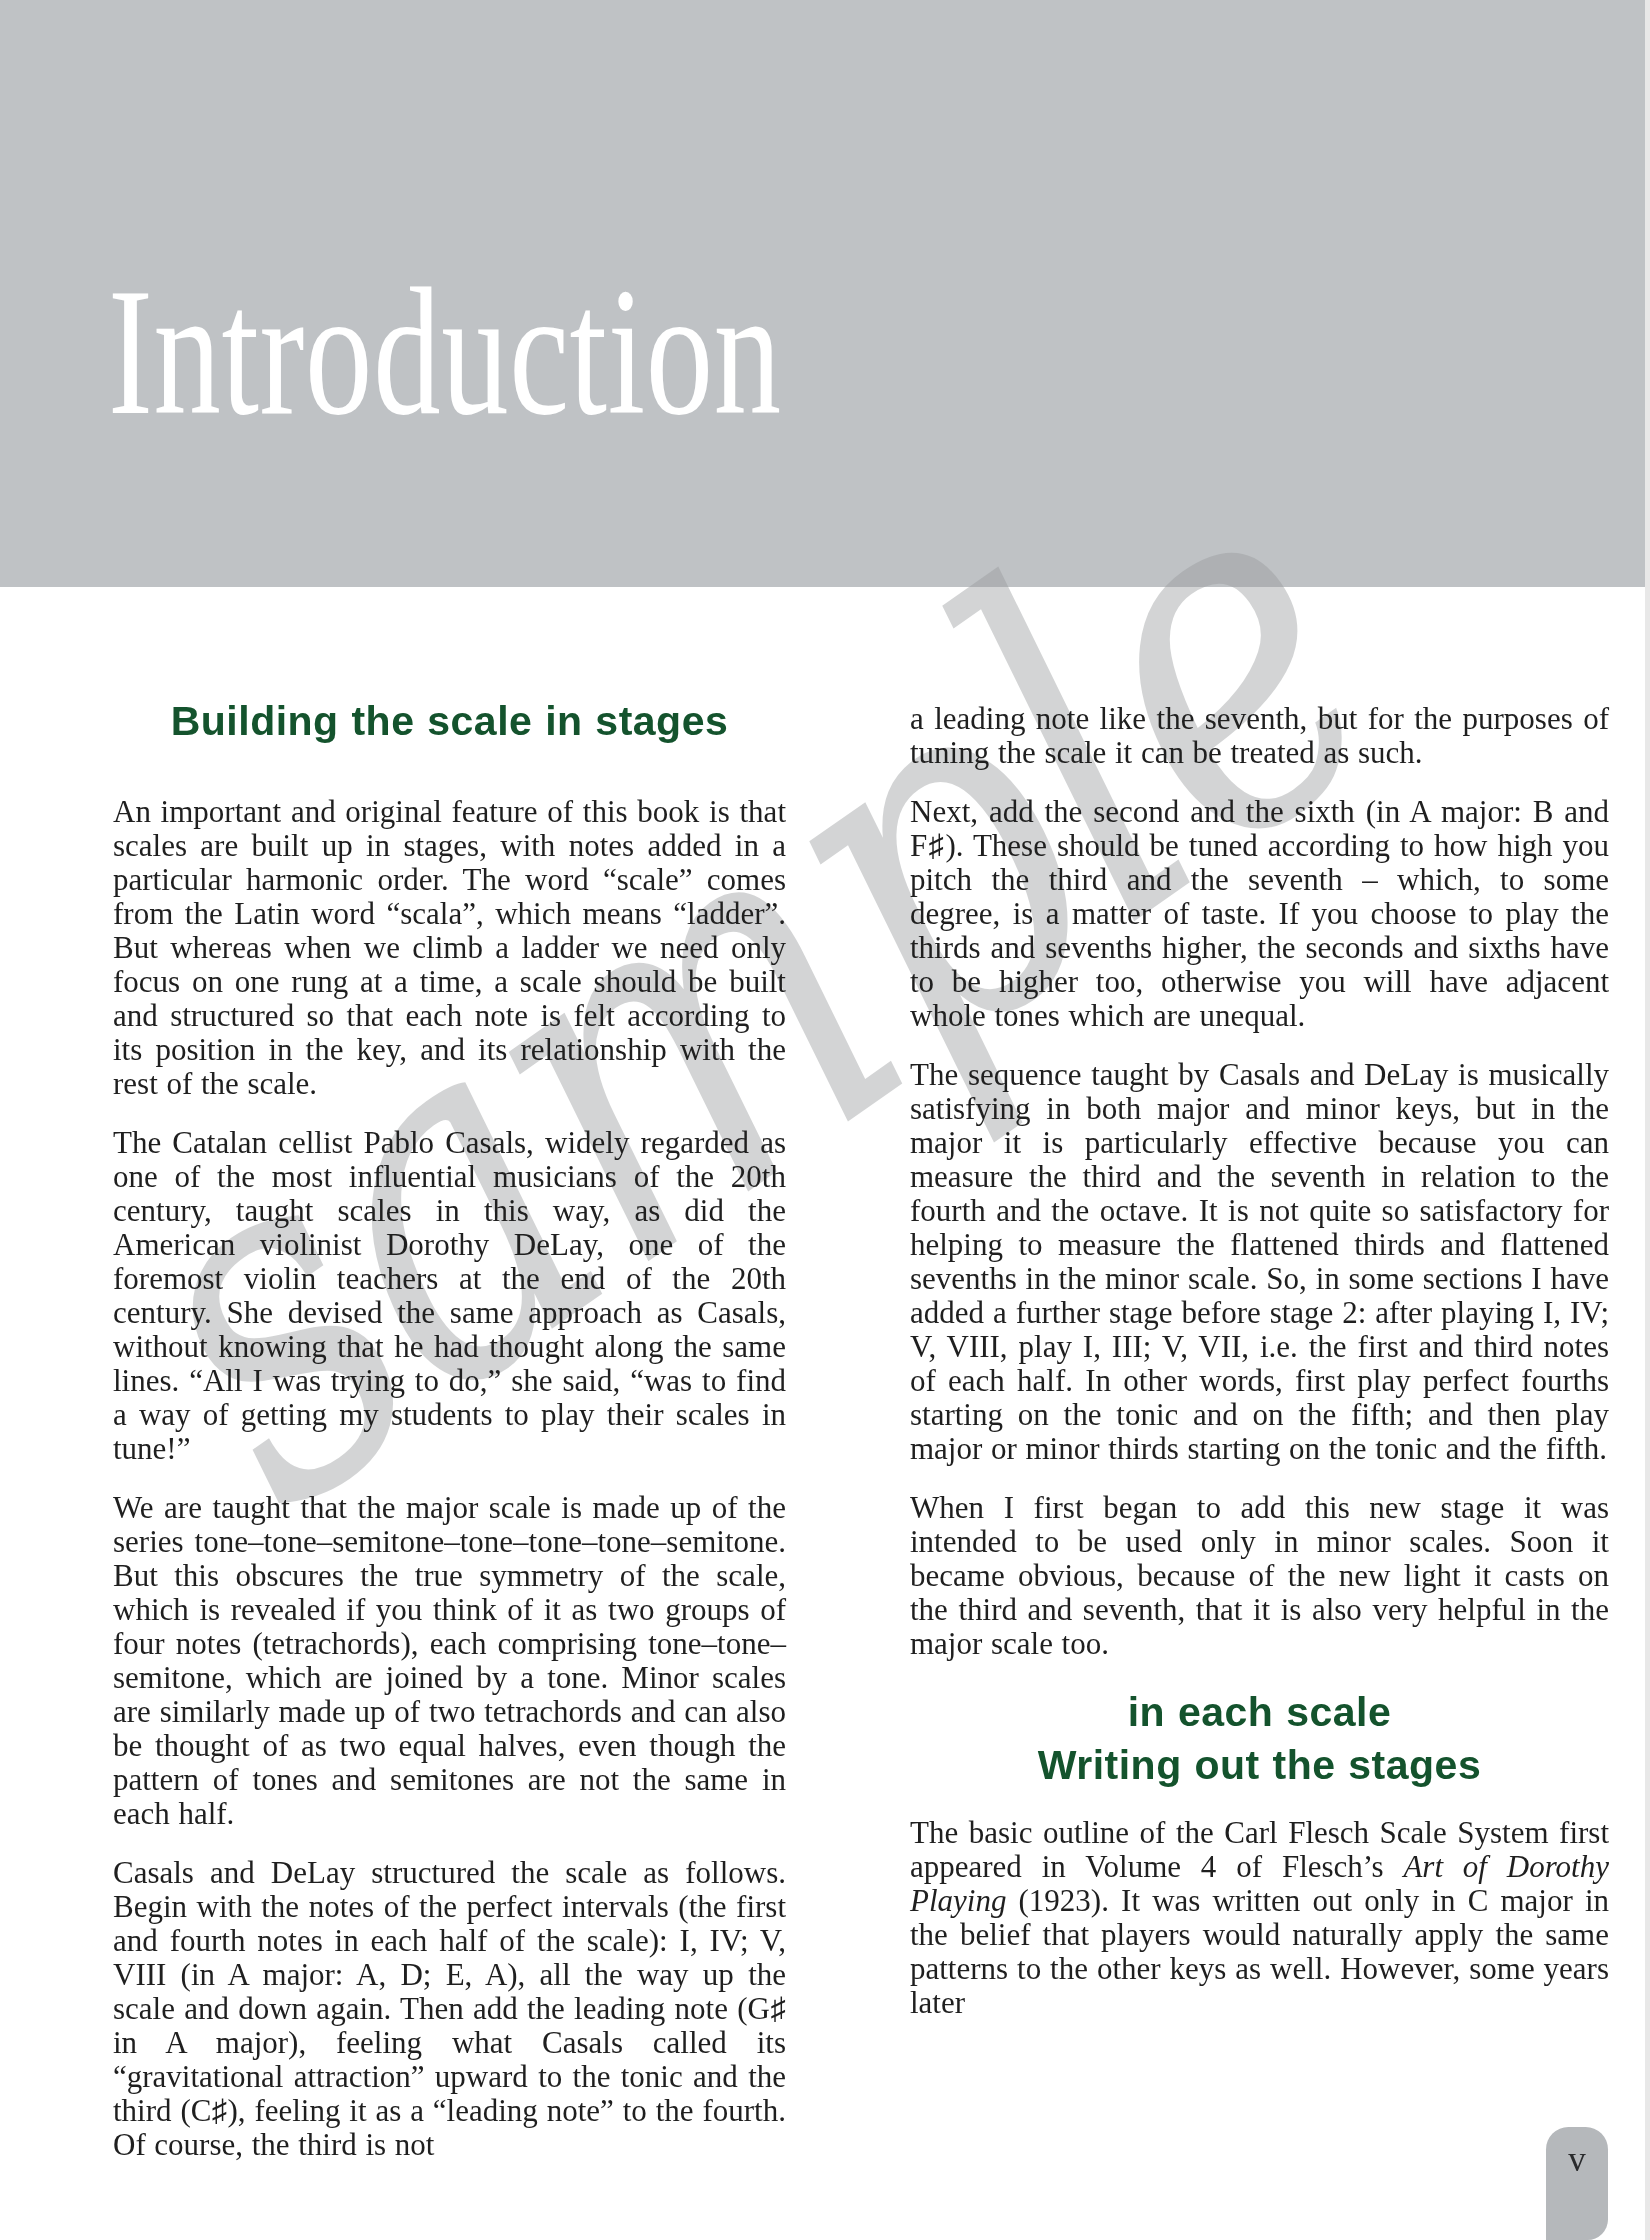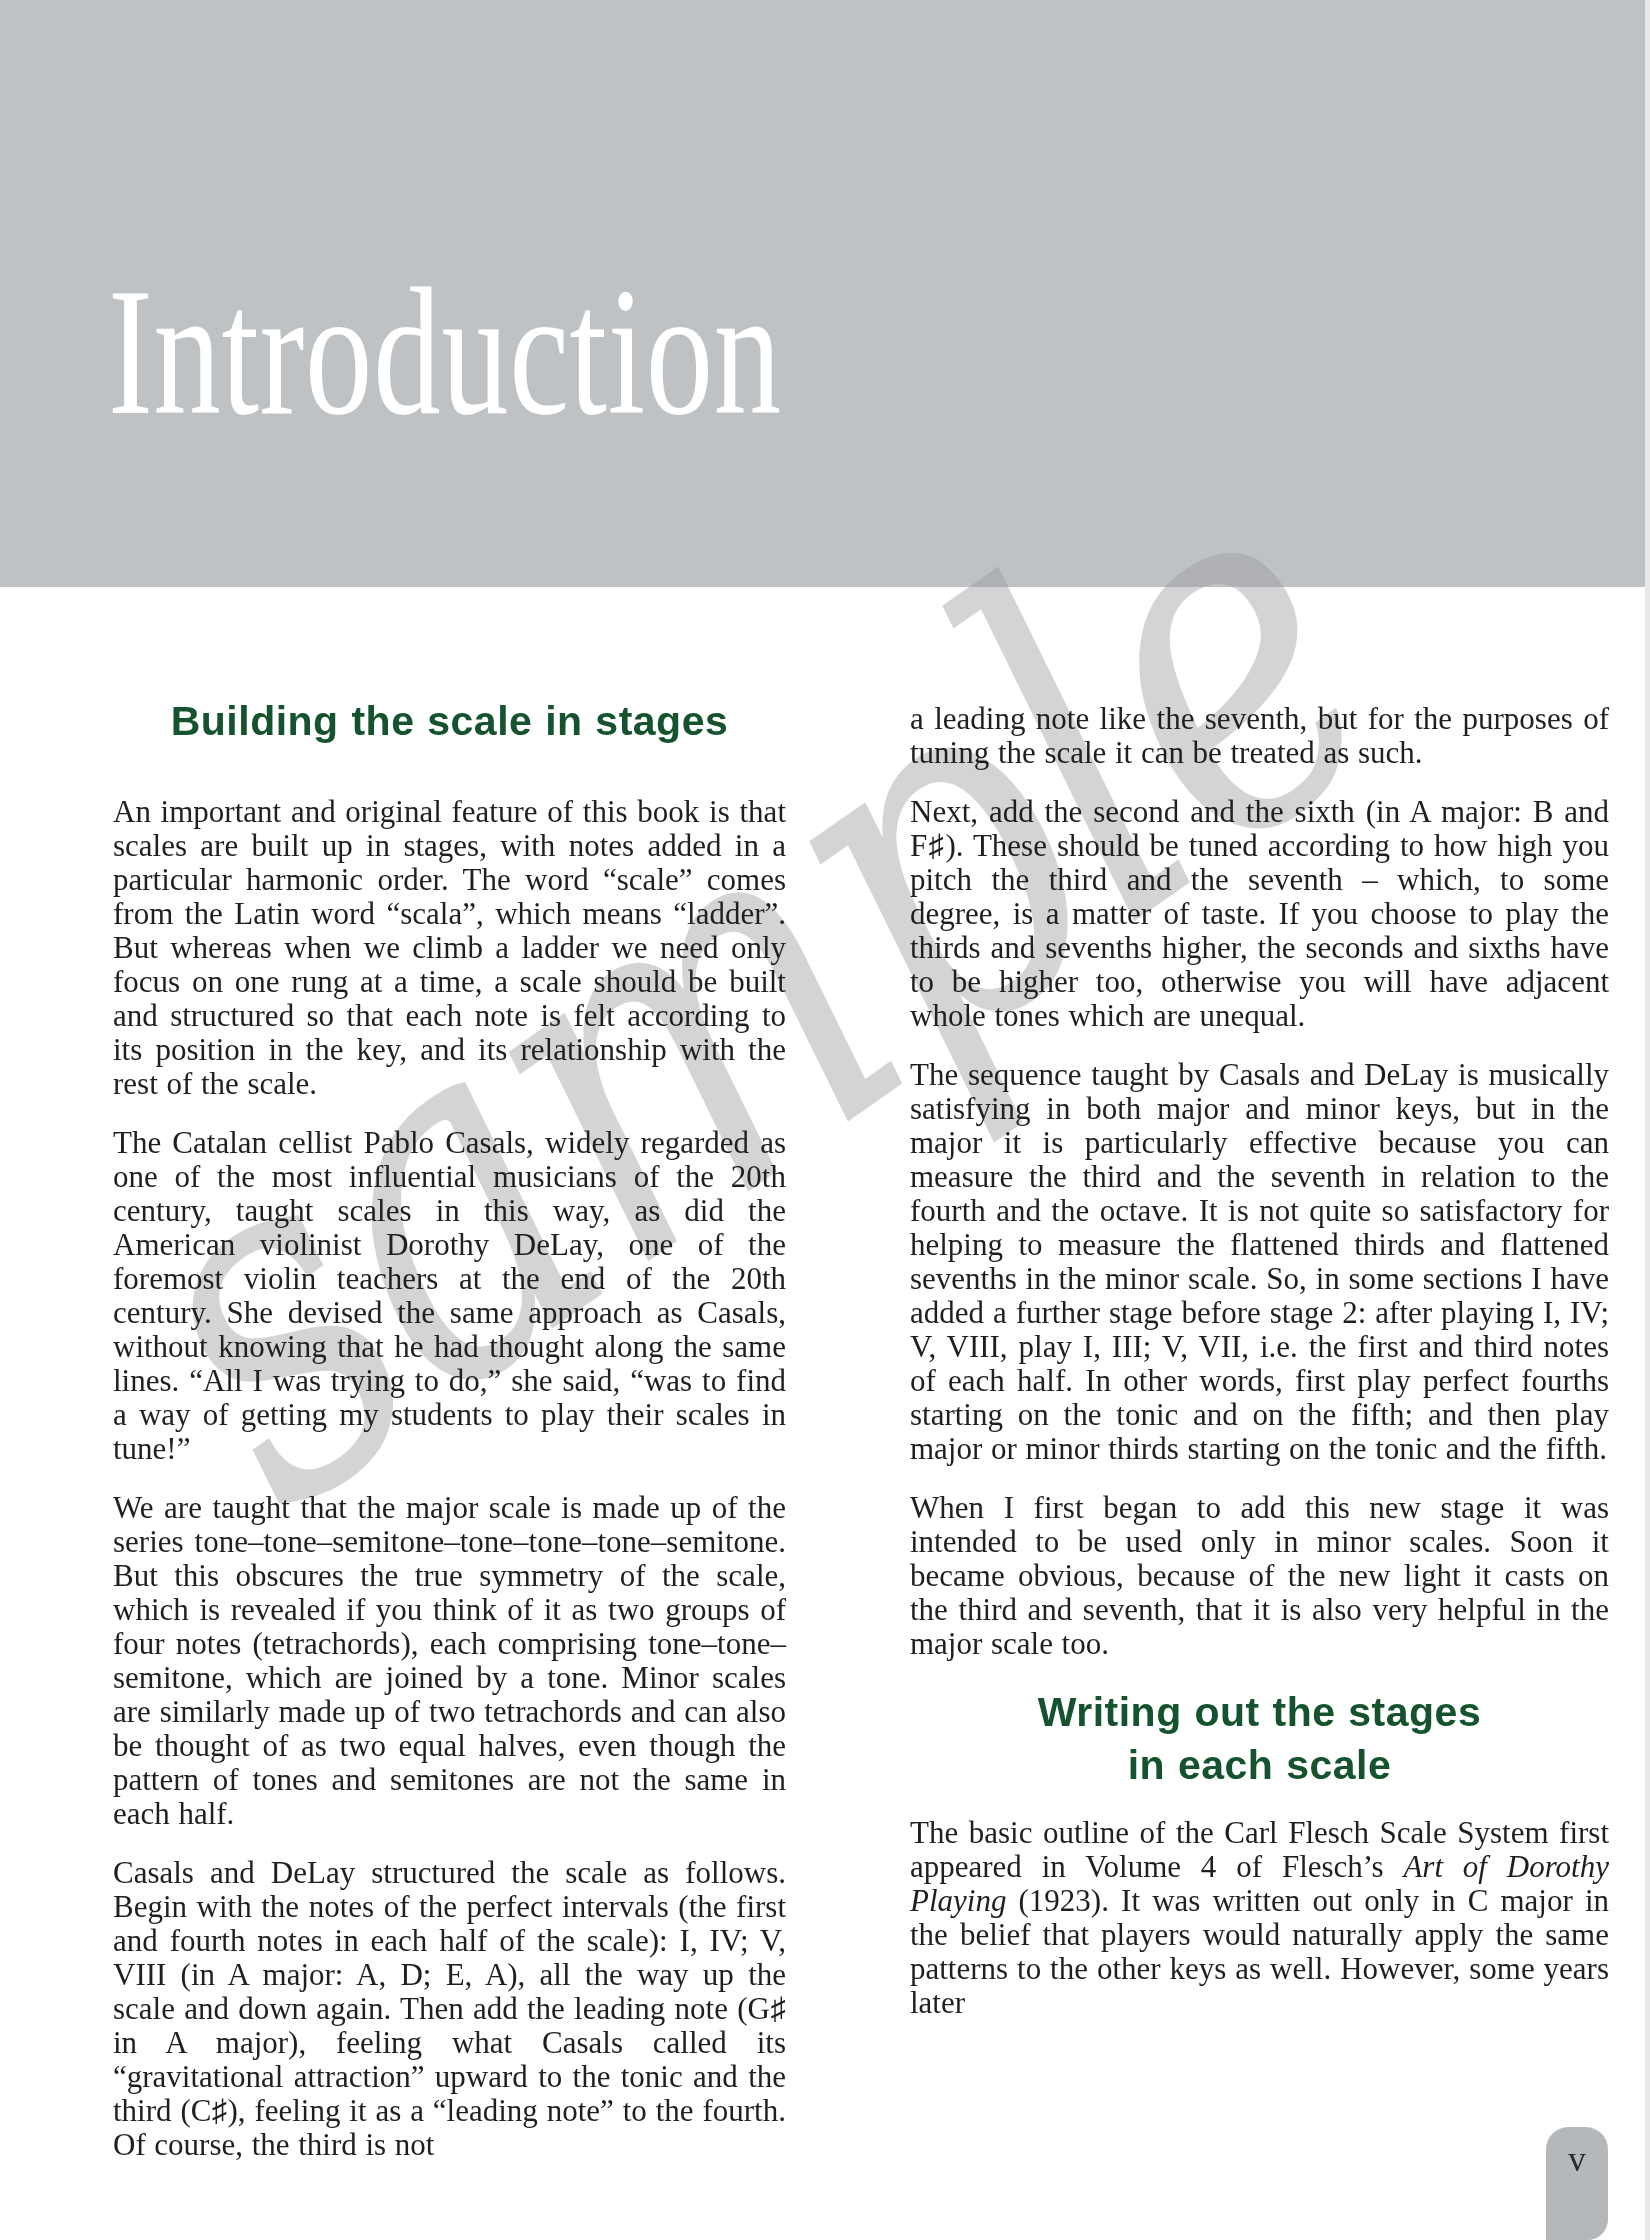--- a/index.html
+++ b/index.html
@@ -122,22 +122,22 @@
     <p>We are taught that the major scale is made up of the series tone–tone–semitone–tone–tone–tone–semitone. But this obscures the true symmetry of the scale, which is revealed if you think of it as two groups of four notes (tetrachords), each comprising tone–tone–semitone, which are joined by a tone. Minor scales are similarly made up of two tetrachords and can also be thought of as two equal halves, even though the pattern of tones and semitones are not the same in each half.</p>
     <p>Casals and DeLay structured the scale as follows. Begin with the notes of the perfect intervals (the first and fourth notes in each half of the scale): I, IV; V, VIII (in A major: A, D; E, A), all the way up the scale and down again. Then add the leading note (G♯ in A major), feeling what Casals called its “gravitational attraction” upward to the tonic and the third (C♯), feeling it as a “leading note” to the fourth. Of course, the third is not</p>
   </section>
 
   <section class="col col-right">
     <p>a leading note like the seventh, but for the purposes of tuning the scale it can be treated as such.</p>
     <p>Next, add the second and the sixth (in A major: B and F♯). These should be tuned according to how high you pitch the third and the seventh – which, to some degree, is a matter of taste. If you choose to play the thirds and sevenths higher, the seconds and sixths have to be higher too, otherwise you will have adjacent whole tones which are unequal.</p>
     <p>The sequence taught by Casals and DeLay is musically satisfying in both major and minor keys, but in the major it is particularly effective because you can measure the third and the seventh in relation to the fourth and the octave. It is not quite so satisfactory for helping to measure the flattened thirds and flattened sevenths in the minor scale. So, in some sections I have added a further stage before stage 2: after playing I, IV; V, VIII, play I, III; V, VII, i.e. the first and third notes of each half. In other words, first play perfect fourths starting on the tonic and on the fifth; and then play major or minor thirds starting on the tonic and the fifth.</p>
     <p>When I first began to add this new stage it was intended to be used only in minor scales. Soon it became obvious, because of the new light it casts on the third and seventh, that it is also very helpful in the major scale too.</p>
     <h2>
+      <span class="heading-line">in each scale</span>
       <span class="heading-line">Writing out the stages</span>
-      <span class="heading-line">in each scale</span>
     </h2>
     <p><span>The basic outline of the Carl Flesch Scale System first appeared in Volume 4 of Flesch’s </span><em>Art of Dorothy Playing</em><span> (1923). It was written out only in C major in the belief that players would naturally apply the same patterns to the other keys as well. However, some years later</span></p>
   </section>
 
   <div class="page-tab">
     <span class="page-number">v</span>
   </div>
 
 </div>
 

